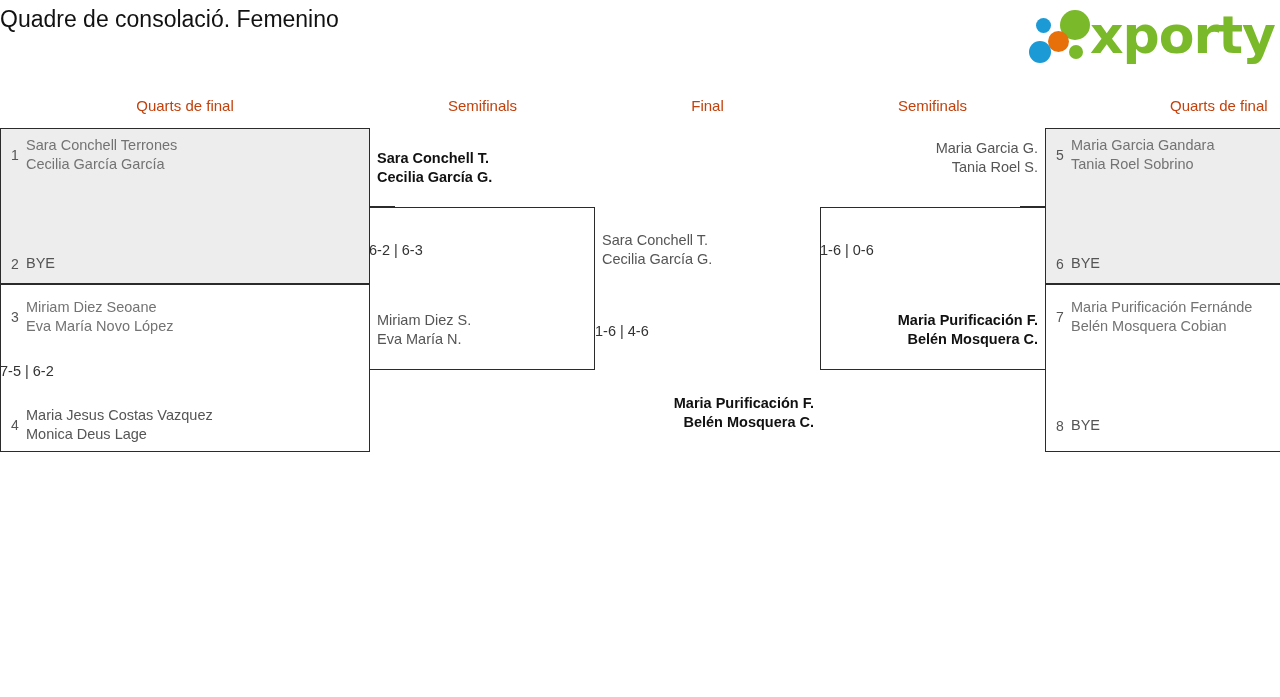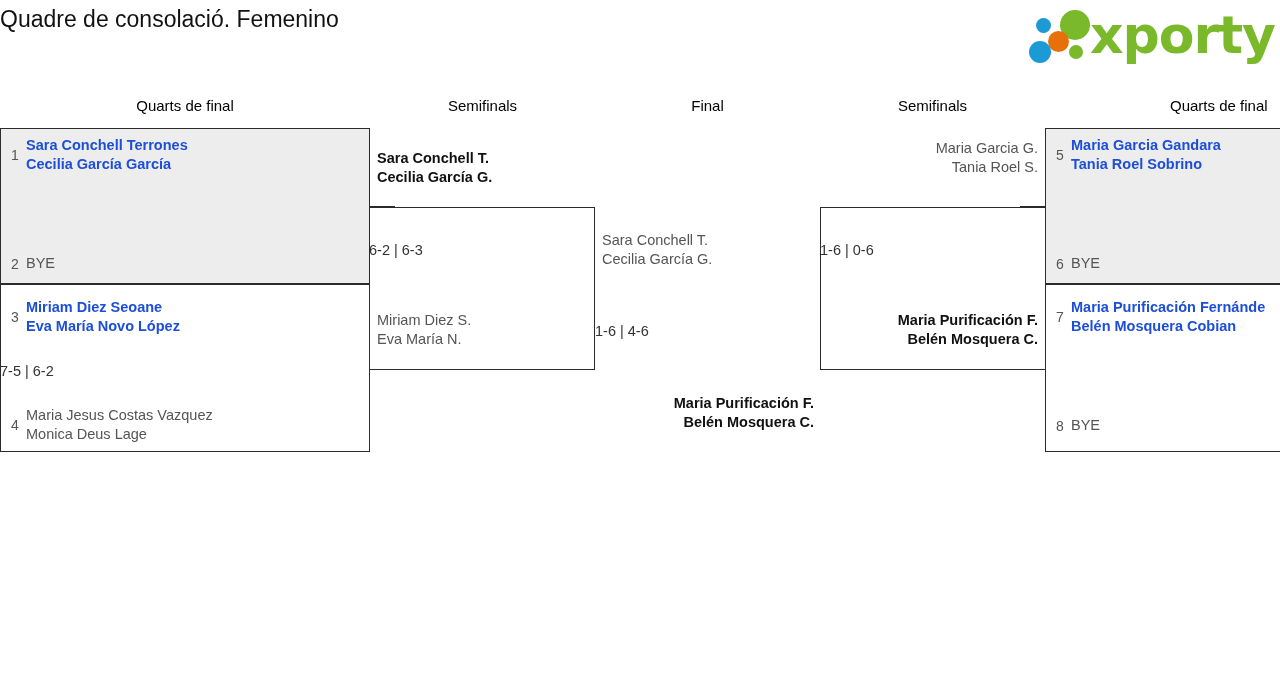--- a/index.html
+++ b/index.html
@@ -58,21 +58,21 @@
     color: #7ab929;
     letter-spacing: -1px;
     font-family: "DejaVu Sans", sans-serif;
   }
 
   
   .round-header {
     position: absolute;
     top: 97px;
     font-size: 15px;
-    color: #000000;
+    color: #c2410c;
     text-align: center;
     white-space: nowrap;
   }
   #hdr-qf-left  { left: 0px;    width: 370px; }
   #hdr-sf-left  { left: 370px;  width: 225px; }
   #hdr-final    { left: 595px;  width: 225px; }
   #hdr-sf-right { left: 820px;  width: 225px; }
   #hdr-qf-right { left: 1045px; width: 370px; text-align: left; padding-left: 125px; box-sizing: border-box; }
 
   
@@ -96,21 +96,21 @@
     color: #555555;
     width: 22px;
     text-align: center;
     flex: 0 0 22px;
   }
   .names {
     font-size: 14.5px;
     line-height: 19px;
   }
   .names .nm { display: block; }
-  .winner .names { font-weight: bold; color: #1d4ed8; }
+  .winner .names { font-weight: normal; color: #737373; }
   .loser  .names { font-weight: normal; color: #555555; }
   .winner .seed  { color: #555555; }
   .loser  .seed  { color: #555555; }
 
   
   .name-label {
     position: absolute;
     font-size: 14.5px;
     line-height: 19px;
     white-space: nowrap;

